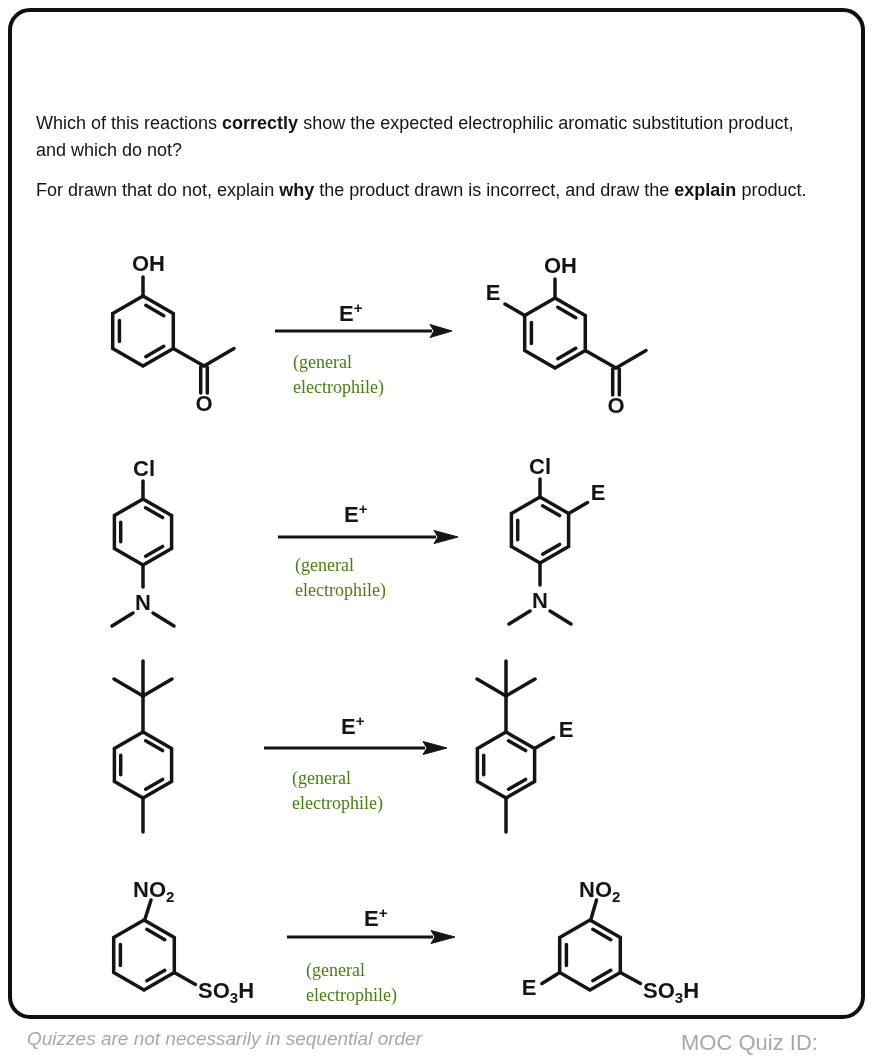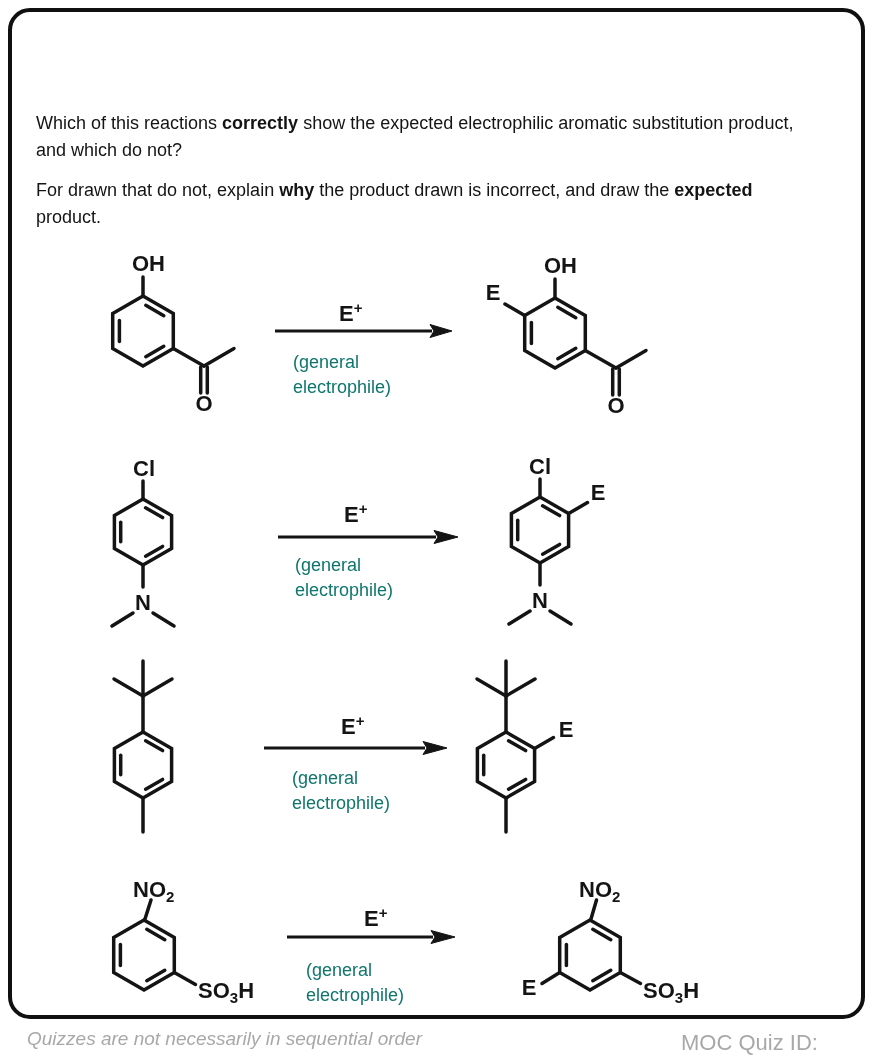--- a/index.html
+++ b/index.html
@@ -11,33 +11,33 @@
   .intro p{margin:0 15px 13px 0;}
   .intro b{font-weight:bold;}
   .row-svg{position:absolute;}
   .ring{fill:none;stroke:#141414;stroke-width:3.5;stroke-linejoin:miter;}
   .bond{stroke:#141414;stroke-width:3.5;stroke-linecap:round;fill:none;}
   .ashaft{stroke:#141414;stroke-width:3.2;stroke-linecap:butt;}
   .ahead{fill:#141414;stroke:#141414;stroke-width:1;}
   .atom{font-family:"Liberation Sans",sans-serif;font-weight:bold;font-size:22px;fill:#141414;}
   .sub{font-size:15px;}
   .sup{font-size:15px;}
-  .note{position:absolute;width:134px;font-size:18px;line-height:25px;color:#0f766e;}
+  .note{position:absolute;width:134px;font-size:18px;line-height:25px;color:#4d7c0f;font-family:Liberation Serif, serif;}
   .footer-note{position:absolute;left:27px;top:1028px;font-size:19px;font-style:italic;color:#a8a8a8;}
   .quiz-id{position:absolute;left:681px;top:1030px;font-size:22px;color:#a8a8a8;}
 </style>
 </head>
 <body>
 
 <div class="page">
   <div class="frame"></div>
 
   <div class="intro">
     <p><span>Which of this reactions </span><b>correctly</b><span> show the expected electrophilic aromatic substitution product, and which do not?</span></p>
-    <p><span>For drawn that do not, explain </span><b>why</b><span> the product drawn is incorrect, and draw the </span><b>expected</b><span> product.</span></p>
+    <p><span>For drawn that do not, explain </span><b>why</b><span> the product drawn is incorrect, and draw the </span><b>explain</b><span> product.</span></p>
   </div>
 
   <svg class="row-svg" style="left:80px;top:245px;width:640px;height:185px" viewBox="80 245 640 185">
     <g>
       <polygon class="ring" points="143,296 173.3,313.5 173.3,348.5 143,366 112.7,348.5 112.7,313.5"></polygon>
       <line class="bond" x1="145.8" y1="305.3" x2="163.8" y2="315.7"></line>
       <line class="bond" x1="163.8" y1="346.3" x2="145.8" y2="356.7"></line>
       <line class="bond" x1="119.4" y1="341.4" x2="119.4" y2="320.6"></line>
       <line class="bond" x1="143" y1="296" x2="143" y2="277"></line>
       <text class="atom" x="132" y="271">OH</text>

